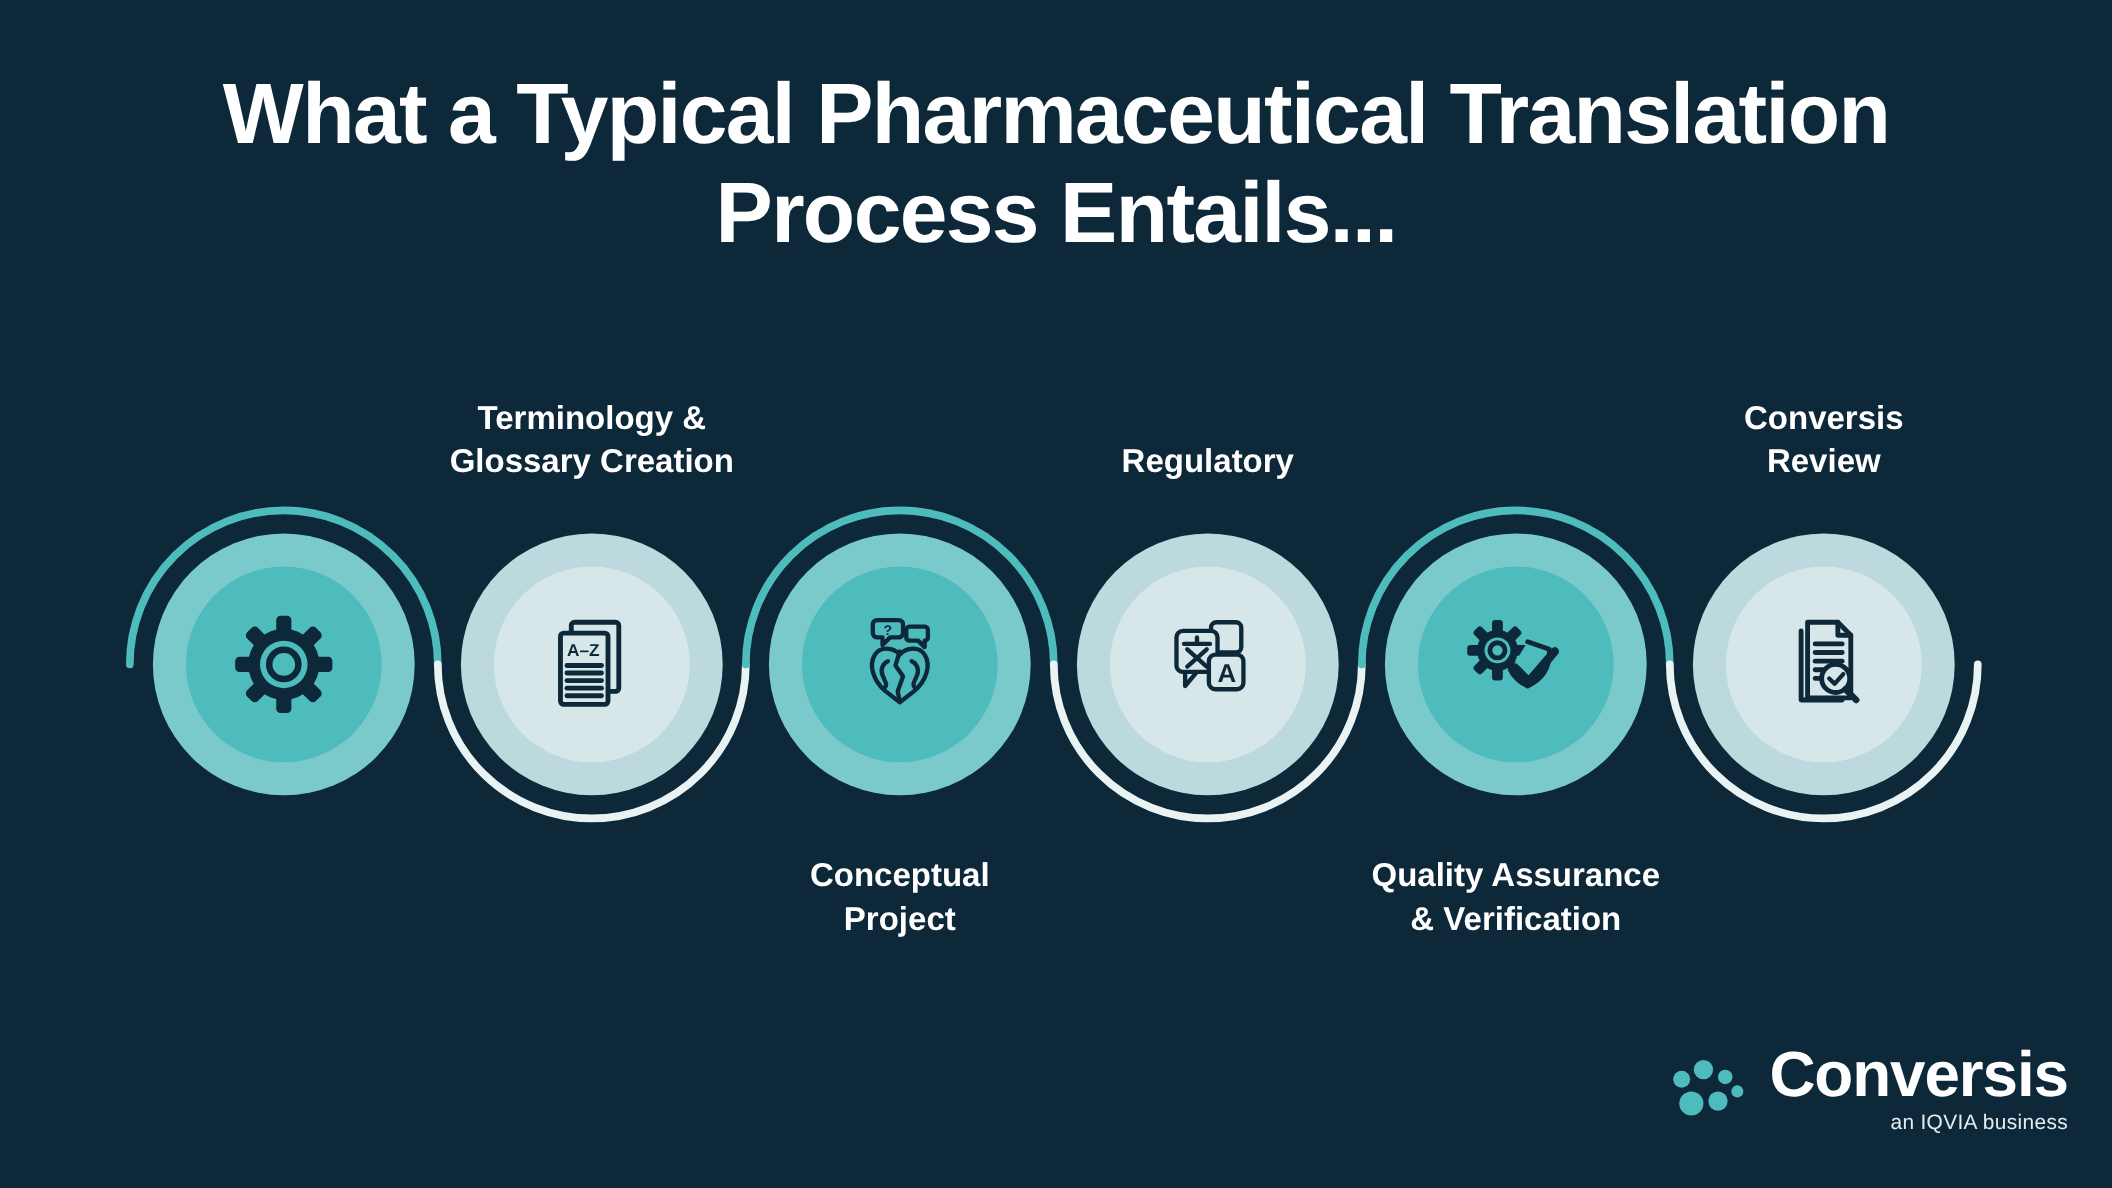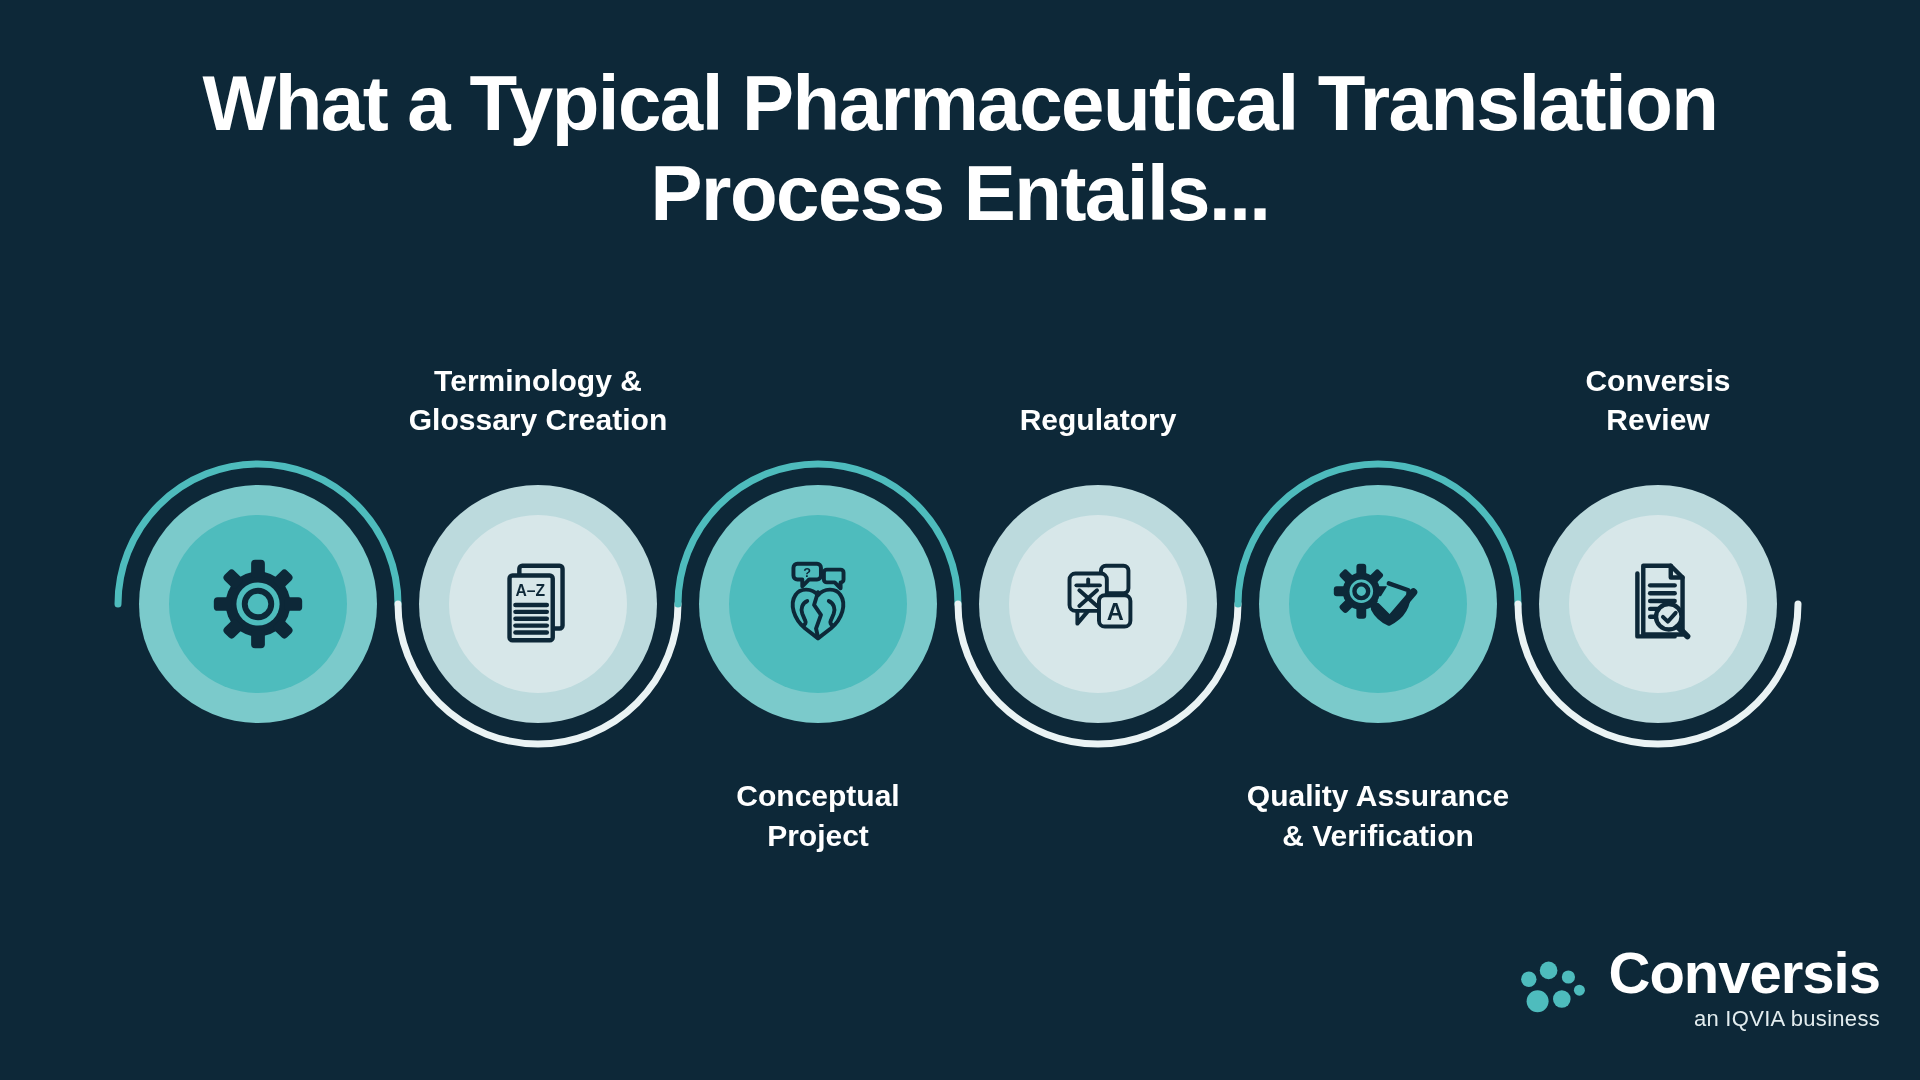--- a/index.html
+++ b/index.html
@@ -31,21 +31,21 @@
   .fill-icon { fill:var(--icon,#0D2838); }
   .fill-teal { fill:var(--teal,#4EBCBD); }
   .fill-pale { fill:var(--pale,#D7E7E9); }
   .icon-text { fill:var(--icon,#0D2838); font-family:"Liberation Sans", sans-serif; font-weight:bold; }
 
   .logo { position:absolute; right:40px; bottom:48px; display:flex; align-items:center; gap:16px; }
   .logo-mark { display:block; }
   .logo-mark circle { fill:var(--teal,#4EBCBD); }
   .logo-text { display:flex; flex-direction:column; align-items:flex-end; }
   .logo-name { color:var(--text,#fff); font-size:58px; font-weight:bold; letter-spacing:-1px; line-height:1; }
-  .logo-tagline { color:#E3EDEF; font-size:22px; text-align:right; margin-top:4px; letter-spacing:0.3px; }
+  .logo-tagline { color:#E3EDEF; font-size:19px; text-align:right; margin-top:4px; letter-spacing:0.3px; }
 </style>
 </head>
 <body>
 
 <div class="stage">
 
   <div class="title">
     <div>What a Typical Pharmaceutical Translation</div>
     <div>Process Entails...</div>
   </div>

